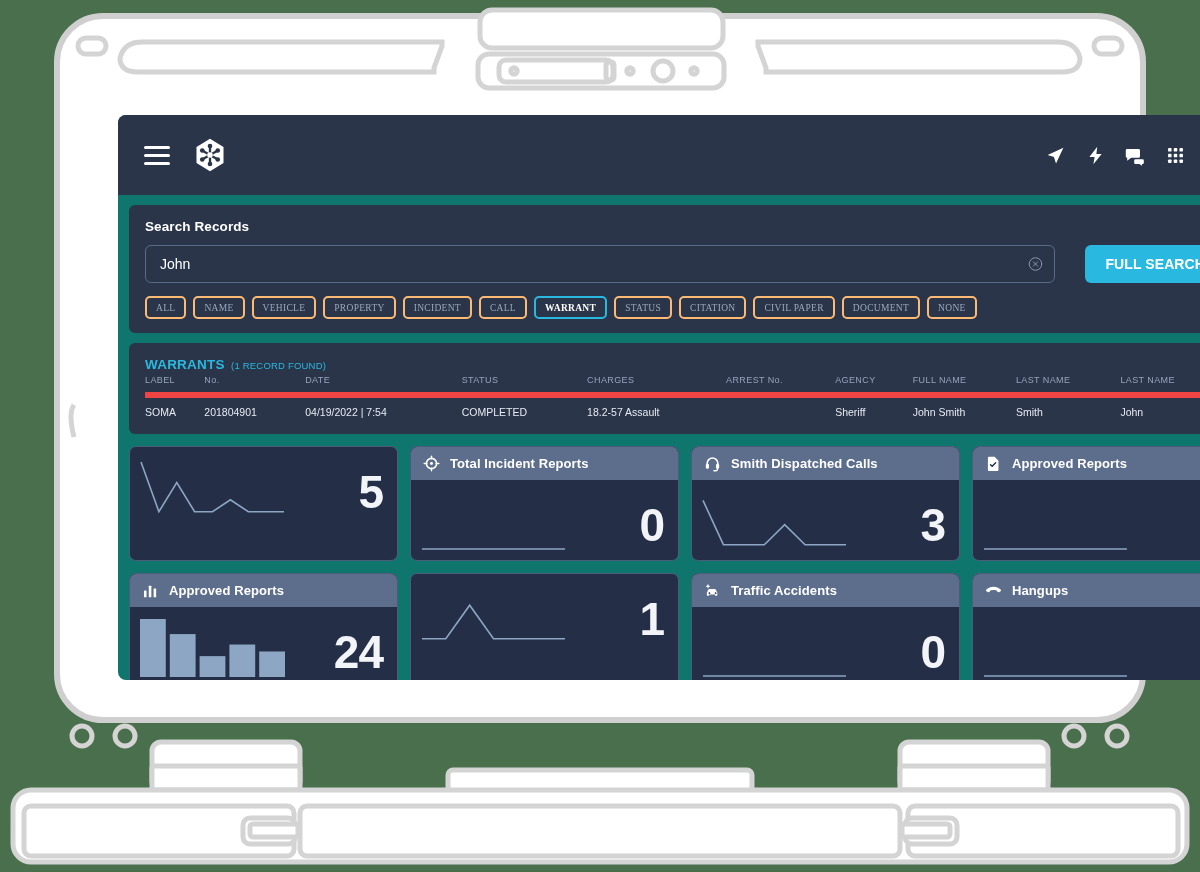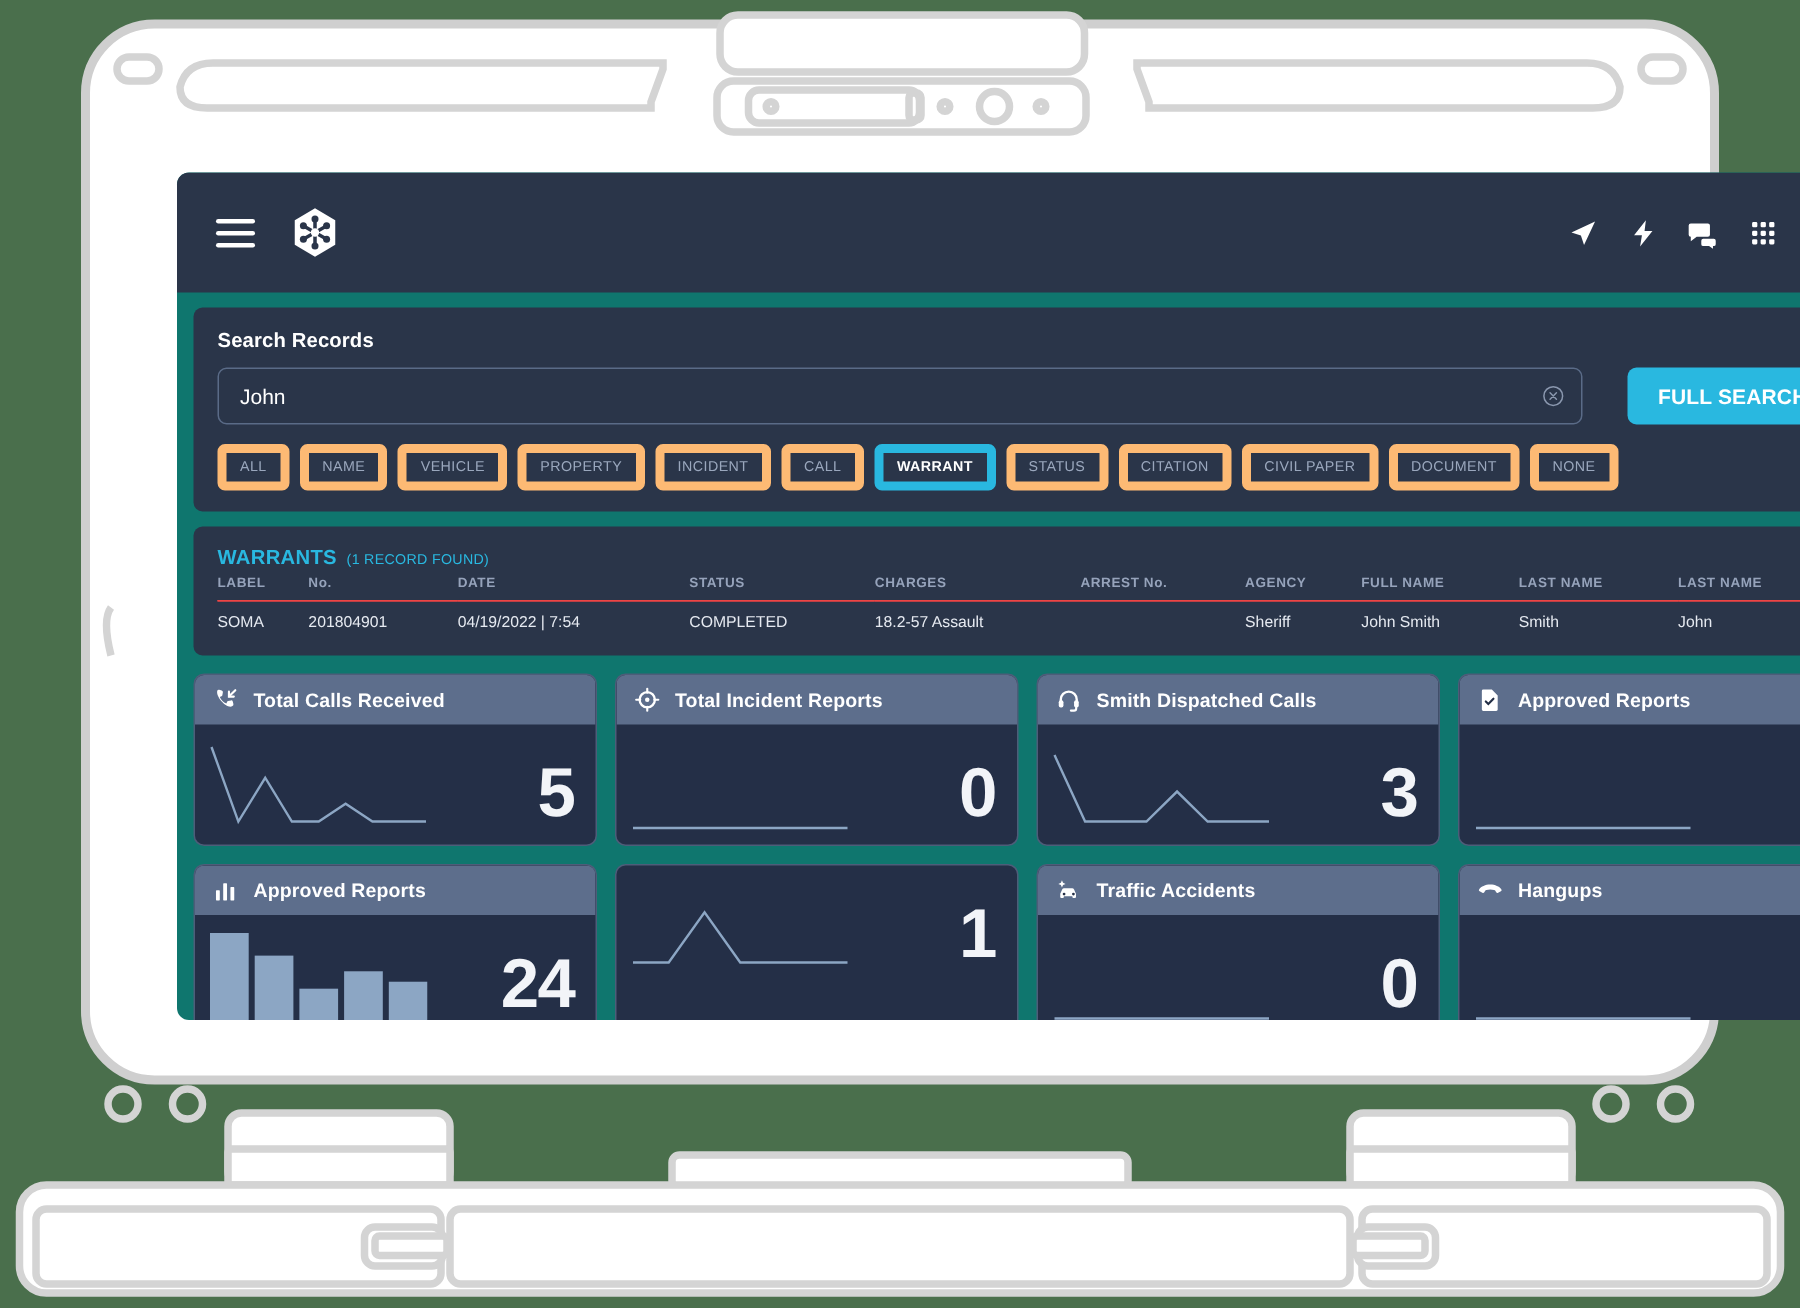--- a/index.html
+++ b/index.html
@@ -87,30 +87,30 @@
     font-size: 14px;
     font-weight: bold;
     letter-spacing: .1px;
     cursor: pointer;
     font-family: "Liberation Sans", sans-serif;
     white-space: nowrap;
     margin-left: 16px;
   }
   .chips { display: flex; gap: 7px; margin-top: 13px; flex-wrap: nowrap; }
   .chip {
-    border: 6px solid #fdba74;
+    border: 2px solid #fdba74;
     border-radius: 5px;
     color: #9aa7bd;
     font-size: 9.5px;
     letter-spacing: .3px;
     padding: 5px 9px 4px 9px;
     background: transparent;
     cursor: pointer;
     white-space: nowrap;
-    font-family: Liberation Sans, sans-serif;
+    font-family: Liberation Serif, serif;
     line-height: 1.1;
   }
   .chip.active { border-color: #29b8e0; color: #ffffff; font-weight: bold; }
 
   
   .results {
     background: #2a3549;
     border-radius: 6px;
     margin-top: 10px;
     padding: 12px 16px 14px 16px;
@@ -120,24 +120,24 @@
     color: #29b8e0; font-size: 13.5px; font-weight: bold; letter-spacing: .2px;
   }
   .results-heading .rh-count {
     color: #29b8e0; font-size: 9.5px; letter-spacing: .2px; margin-left: 2px;
   }
   table.rtable { width: 100%; border-collapse: collapse; }
   table.rtable th {
     text-align: left;
     color: #96a3bb;
     font-size: 9px;
-    font-weight: bold;
+    font-weight: normal;
     letter-spacing: .4px;
     padding: 0 0 7px 0;
-    border-bottom: 1px solid #ef4444;
+    border-bottom: 6px solid #ef4444;
   }
   table.rtable td {
     color: #e6eaf1;
     font-size: 10.5px;
     padding: 8px 0 2px 0;
     white-space: nowrap;
   }
 
   
   .cards {
@@ -362,28 +362,20 @@
                 <td>John Smith</td>
                 <td>Smith</td>
                 <td>John</td>
               </tr>
             </tbody>
         </table>
       </div>
 
       <div class="cards">
           <div class="card">
-            <div class="card-head">
-              <svg viewBox="0 0 24 24" class="chead-icon">
-                <path d="M4 3.6 a1.6 1.6 0 0 1 1.8 -.9 l2.4 .6 a1.5 1.5 0 0 1 1.1 1.7 l-.5 2.7 a1.4 1.4 0 0 1 -.9 1 l-1.5 .6 a12 12 0 0 0 6.2 6.2 l.6 -1.5 a1.4 1.4 0 0 1 1 -.9 l2.7 -.5 a1.5 1.5 0 0 1 1.7 1.1 l.6 2.4 a1.6 1.6 0 0 1 -.9 1.8 C14 21.5 2.5 10 4 3.6 z" fill="#fff"></path>
-                <path d="M21 3 L15.2 8.8" fill="none" stroke="#fff" stroke-width="2" stroke-linecap="round"></path>
-                <path d="M15 4.4 L15 9 L19.6 9" fill="none" stroke="#fff" stroke-width="2" stroke-linecap="round"></path>
-              </svg>
-              <span class="chead-label">Total Calls Received</span>
-            </div>
             <div class="card-body">
               <svg viewBox="0 0 145 62" class="spark" preserveAspectRatio="none">
                 <path d="M1.0 5.0 L18.9 54.7 L36.8 25.5 L54.6 54.7 L72.5 54.7 L90.4 42.8 L108.3 54.7 L126.1 54.7 L144.0 54.7" fill="none" stroke="#8ca6c4" stroke-width="1.6"></path>
               </svg>
               <div class="card-value">5</div>
             </div>
           </div>
           <div class="card">
             <div class="card-head">
               <svg viewBox="0 0 24 24" class="chead-icon">

